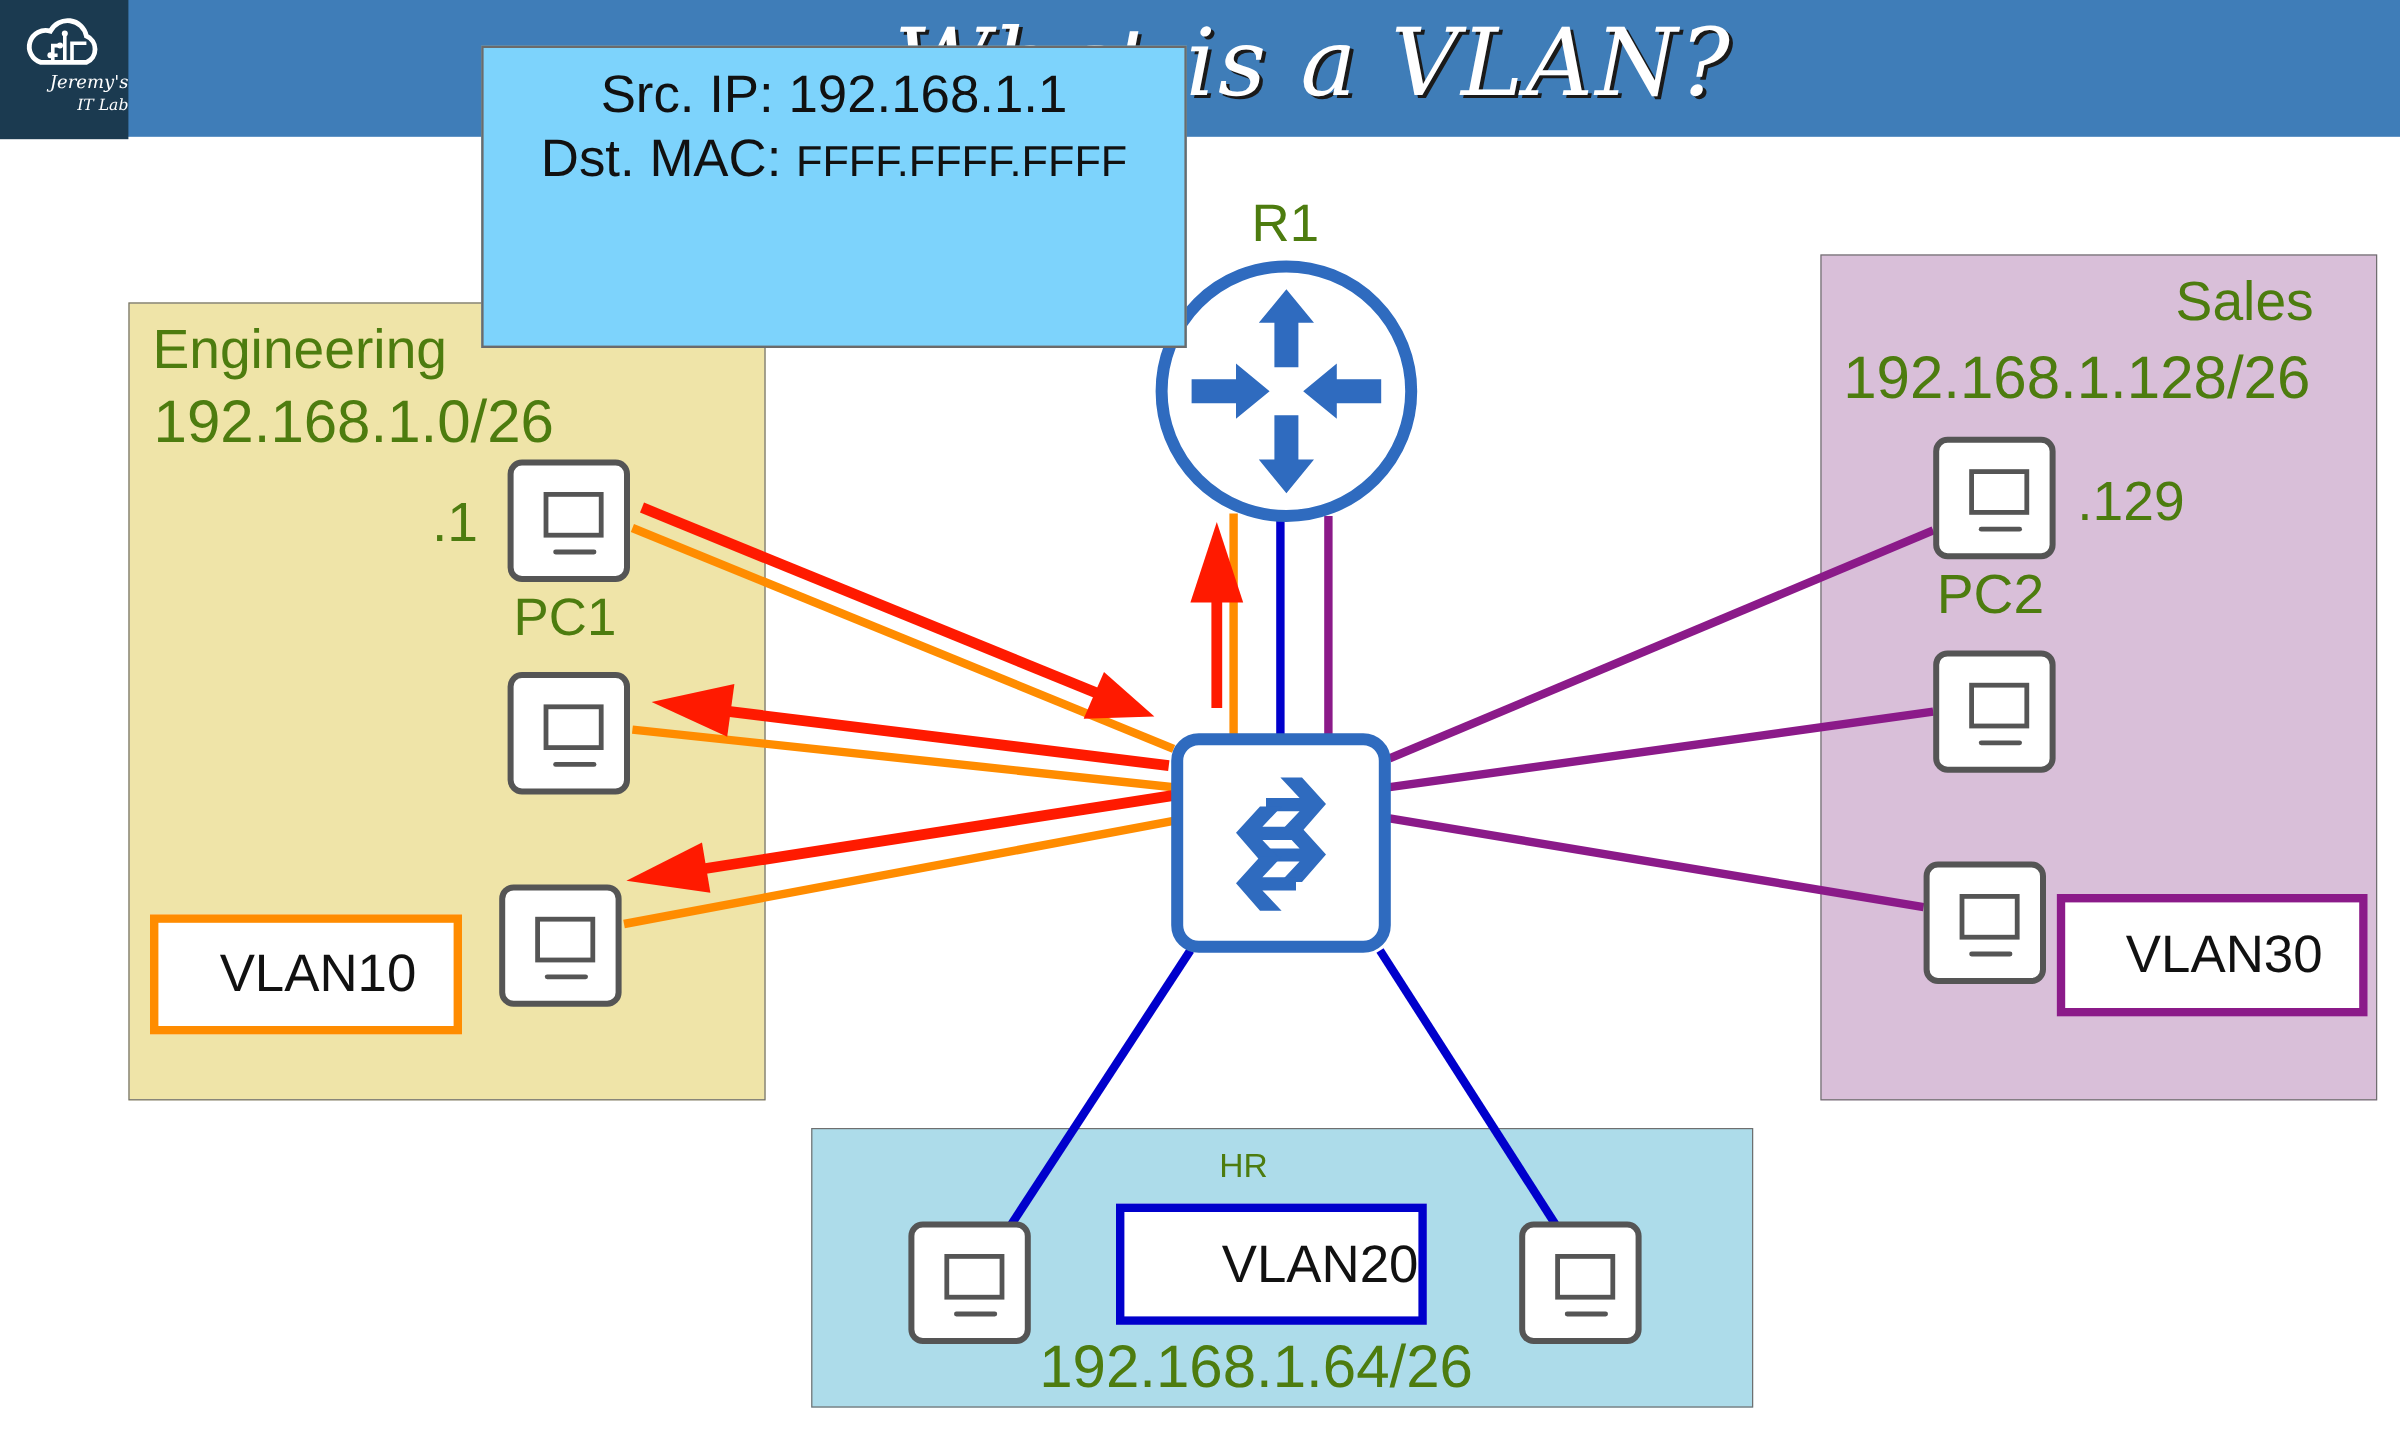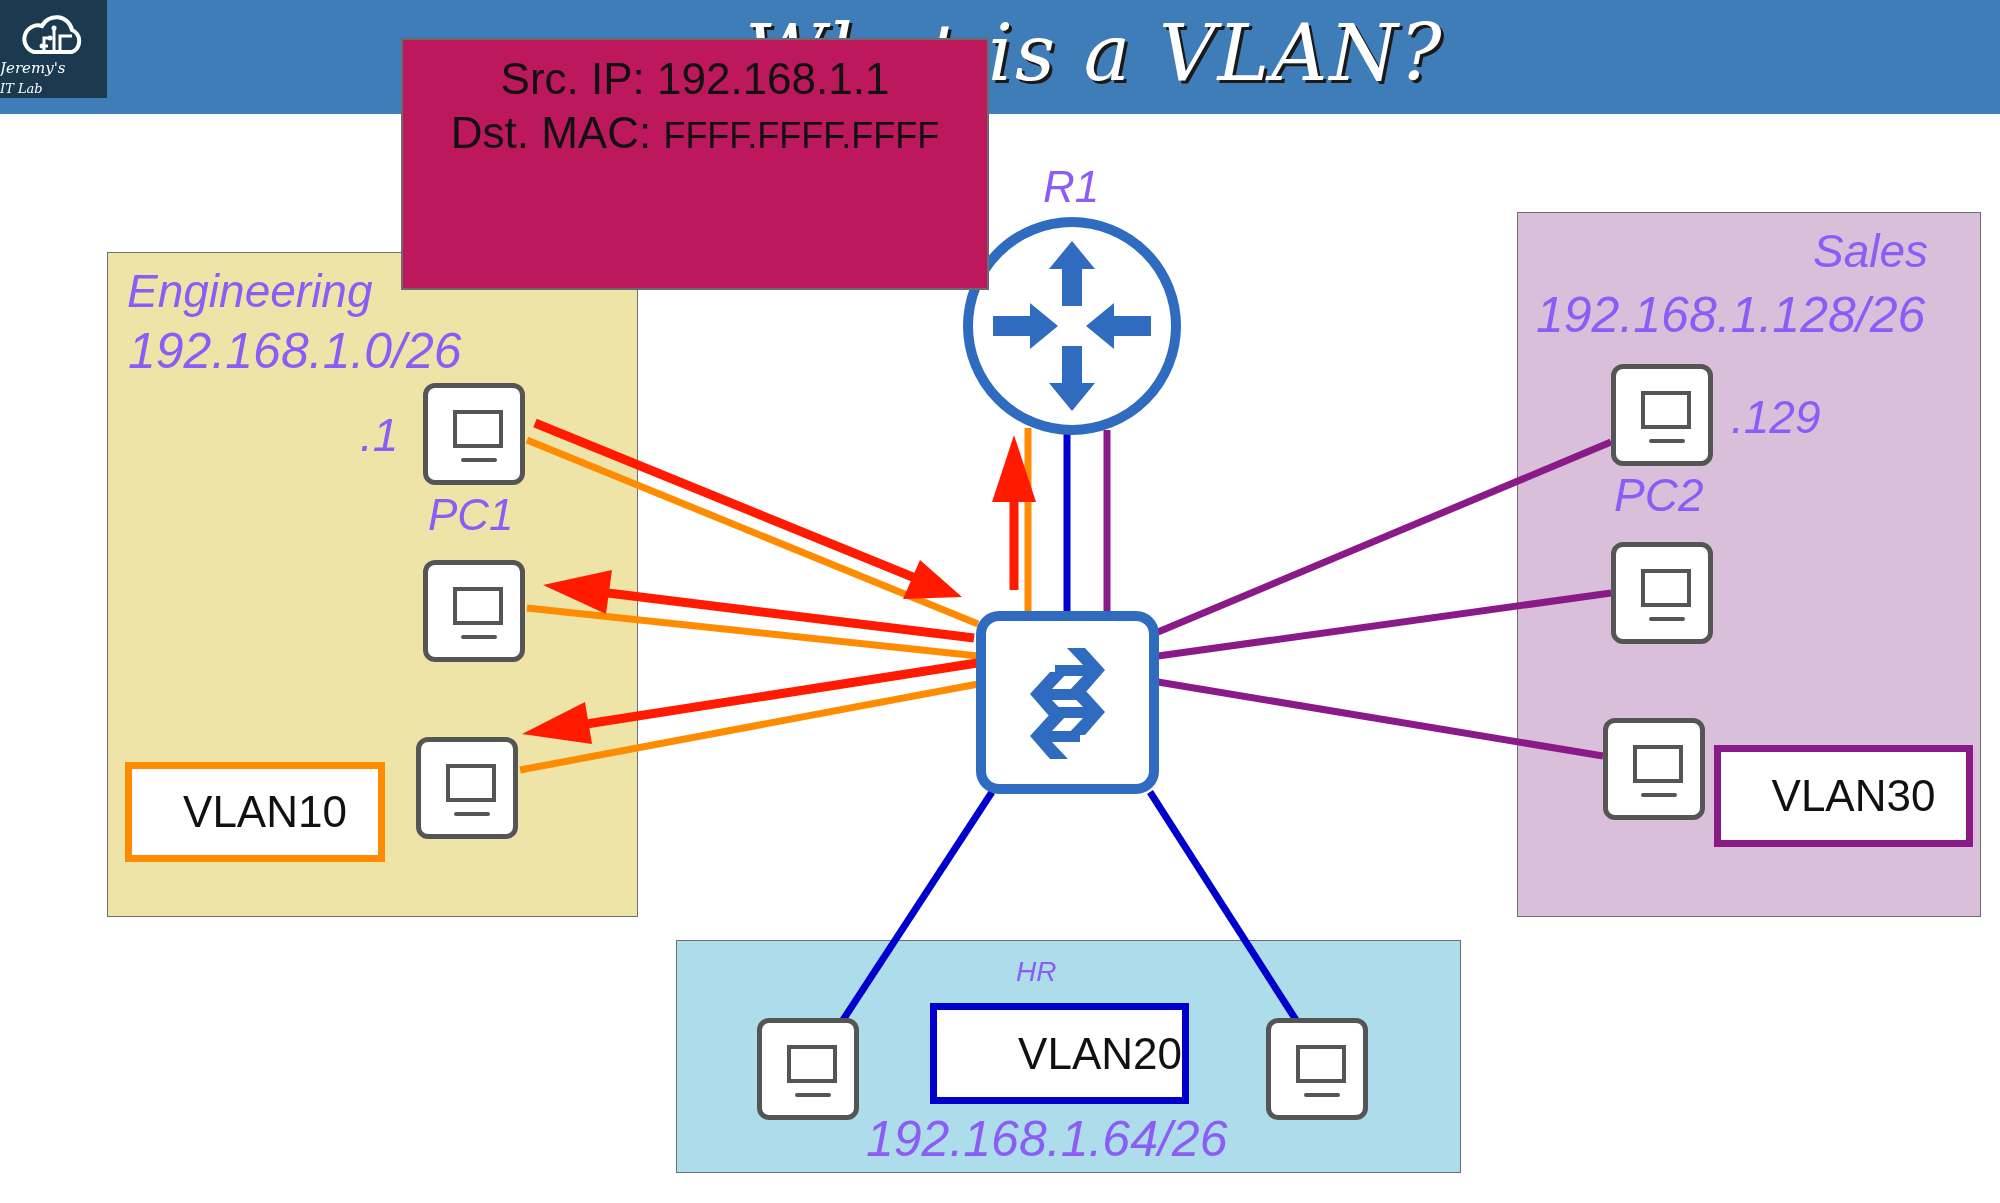--- a/index.html
+++ b/index.html
@@ -1,28 +1,28 @@
 <!DOCTYPE html>
 <html><head>
 <meta charset="utf-8">
 <style>
   html, body { margin:0; padding:0; }
   body { width:2000px; height:1203px; position:relative; background:#ffffff; overflow:hidden; font-family:"Liberation Sans", sans-serif; }
   .header { position:absolute; left:0; top:0; width:2000px; height:114px; background:#3f7db8; }
-  .logo { position:absolute; left:0; top:0; width:107px; height:98px; background:#1b3a50; color:#fff; text-align:left; }
+  .logo { position:absolute; left:0; top:0; width:107px; height:116px; background:#1b3a50; color:#fff; text-align:right; }
   .logo .cloud { position:absolute; left:20px; top:14px; width:66px; height:42px; }
   .logo .brand { position:absolute; left:0; width:107px; font-family:"DejaVu Serif", serif; font-style:italic; font-size:15px; line-height:17px; }
   .logo .b1 { top:60px; } .logo .b2 { top:80px; font-size:13px; }
   .title { position:absolute; left:745px; top:8px; font-family:"DejaVu Serif", serif; font-style:italic; font-size:78px; color:#ffffff; text-shadow:3px 3px 0 #1a1a1a; white-space:nowrap; letter-spacing:2px; }
   .zone { position:absolute; border:1.5px solid #6f6f6f; box-sizing:border-box; }
   .eng { left:107px; top:252px; width:531px; height:665px; background:#efe4a8; }
   .sales { left:1517px; top:212px; width:464px; height:705px; background:#d9bfd9; }
   .hr { left:676px; top:940px; width:785px; height:233px; background:#addcea; }
-  .lbl { position:absolute; color:#8b5cf6; white-space:nowrap; font-family:"Liberation Sans", sans-serif;font-style:italic; }
-  .tooltip { position:absolute; left:401px; top:38px; width:588px; height:252px; background:#be185d; border:2px solid #6b6b6b; box-sizing:border-box; z-index:5; text-align:center; font-size:44px; line-height:54px; padding-top:12px; color:#111; }
+  .lbl { position:absolute; color:#4d7c0f; white-space:nowrap; font-family:"Liberation Sans", sans-serif; }
+  .tooltip { position:absolute; left:401px; top:38px; width:588px; height:252px; background:#7dd3fc; border:2px solid #6b6b6b; box-sizing:border-box; z-index:5; text-align:center; font-size:44px; line-height:54px; padding-top:12px; color:#111; }
   .tooltip .mac { font-size:36px; }
   .pc { position:absolute; width:102px; height:102px; background:#ffffff; border:5px solid #555; border-radius:12px; box-sizing:border-box; z-index:3; }
   .pc .screen { position:absolute; left:25px; top:22px; width:42px; height:30px; border:4px solid #555; box-sizing:content-box; }
   .pc .stand { position:absolute; left:33px; top:70px; width:36px; height:4px; background:#555; border-radius:2px; }
   .vlan { position:absolute; background:#fff; box-sizing:border-box; border:7px solid; text-align:center; font-size:44px; color:#111; z-index:3;padding-left:20px; }
   svg.net { position:absolute; left:0; top:0; width:2000px; height:1203px; z-index:2; }
   .icon-dev { position:absolute; z-index:3; }
 </style>
 </head>
 <body>

